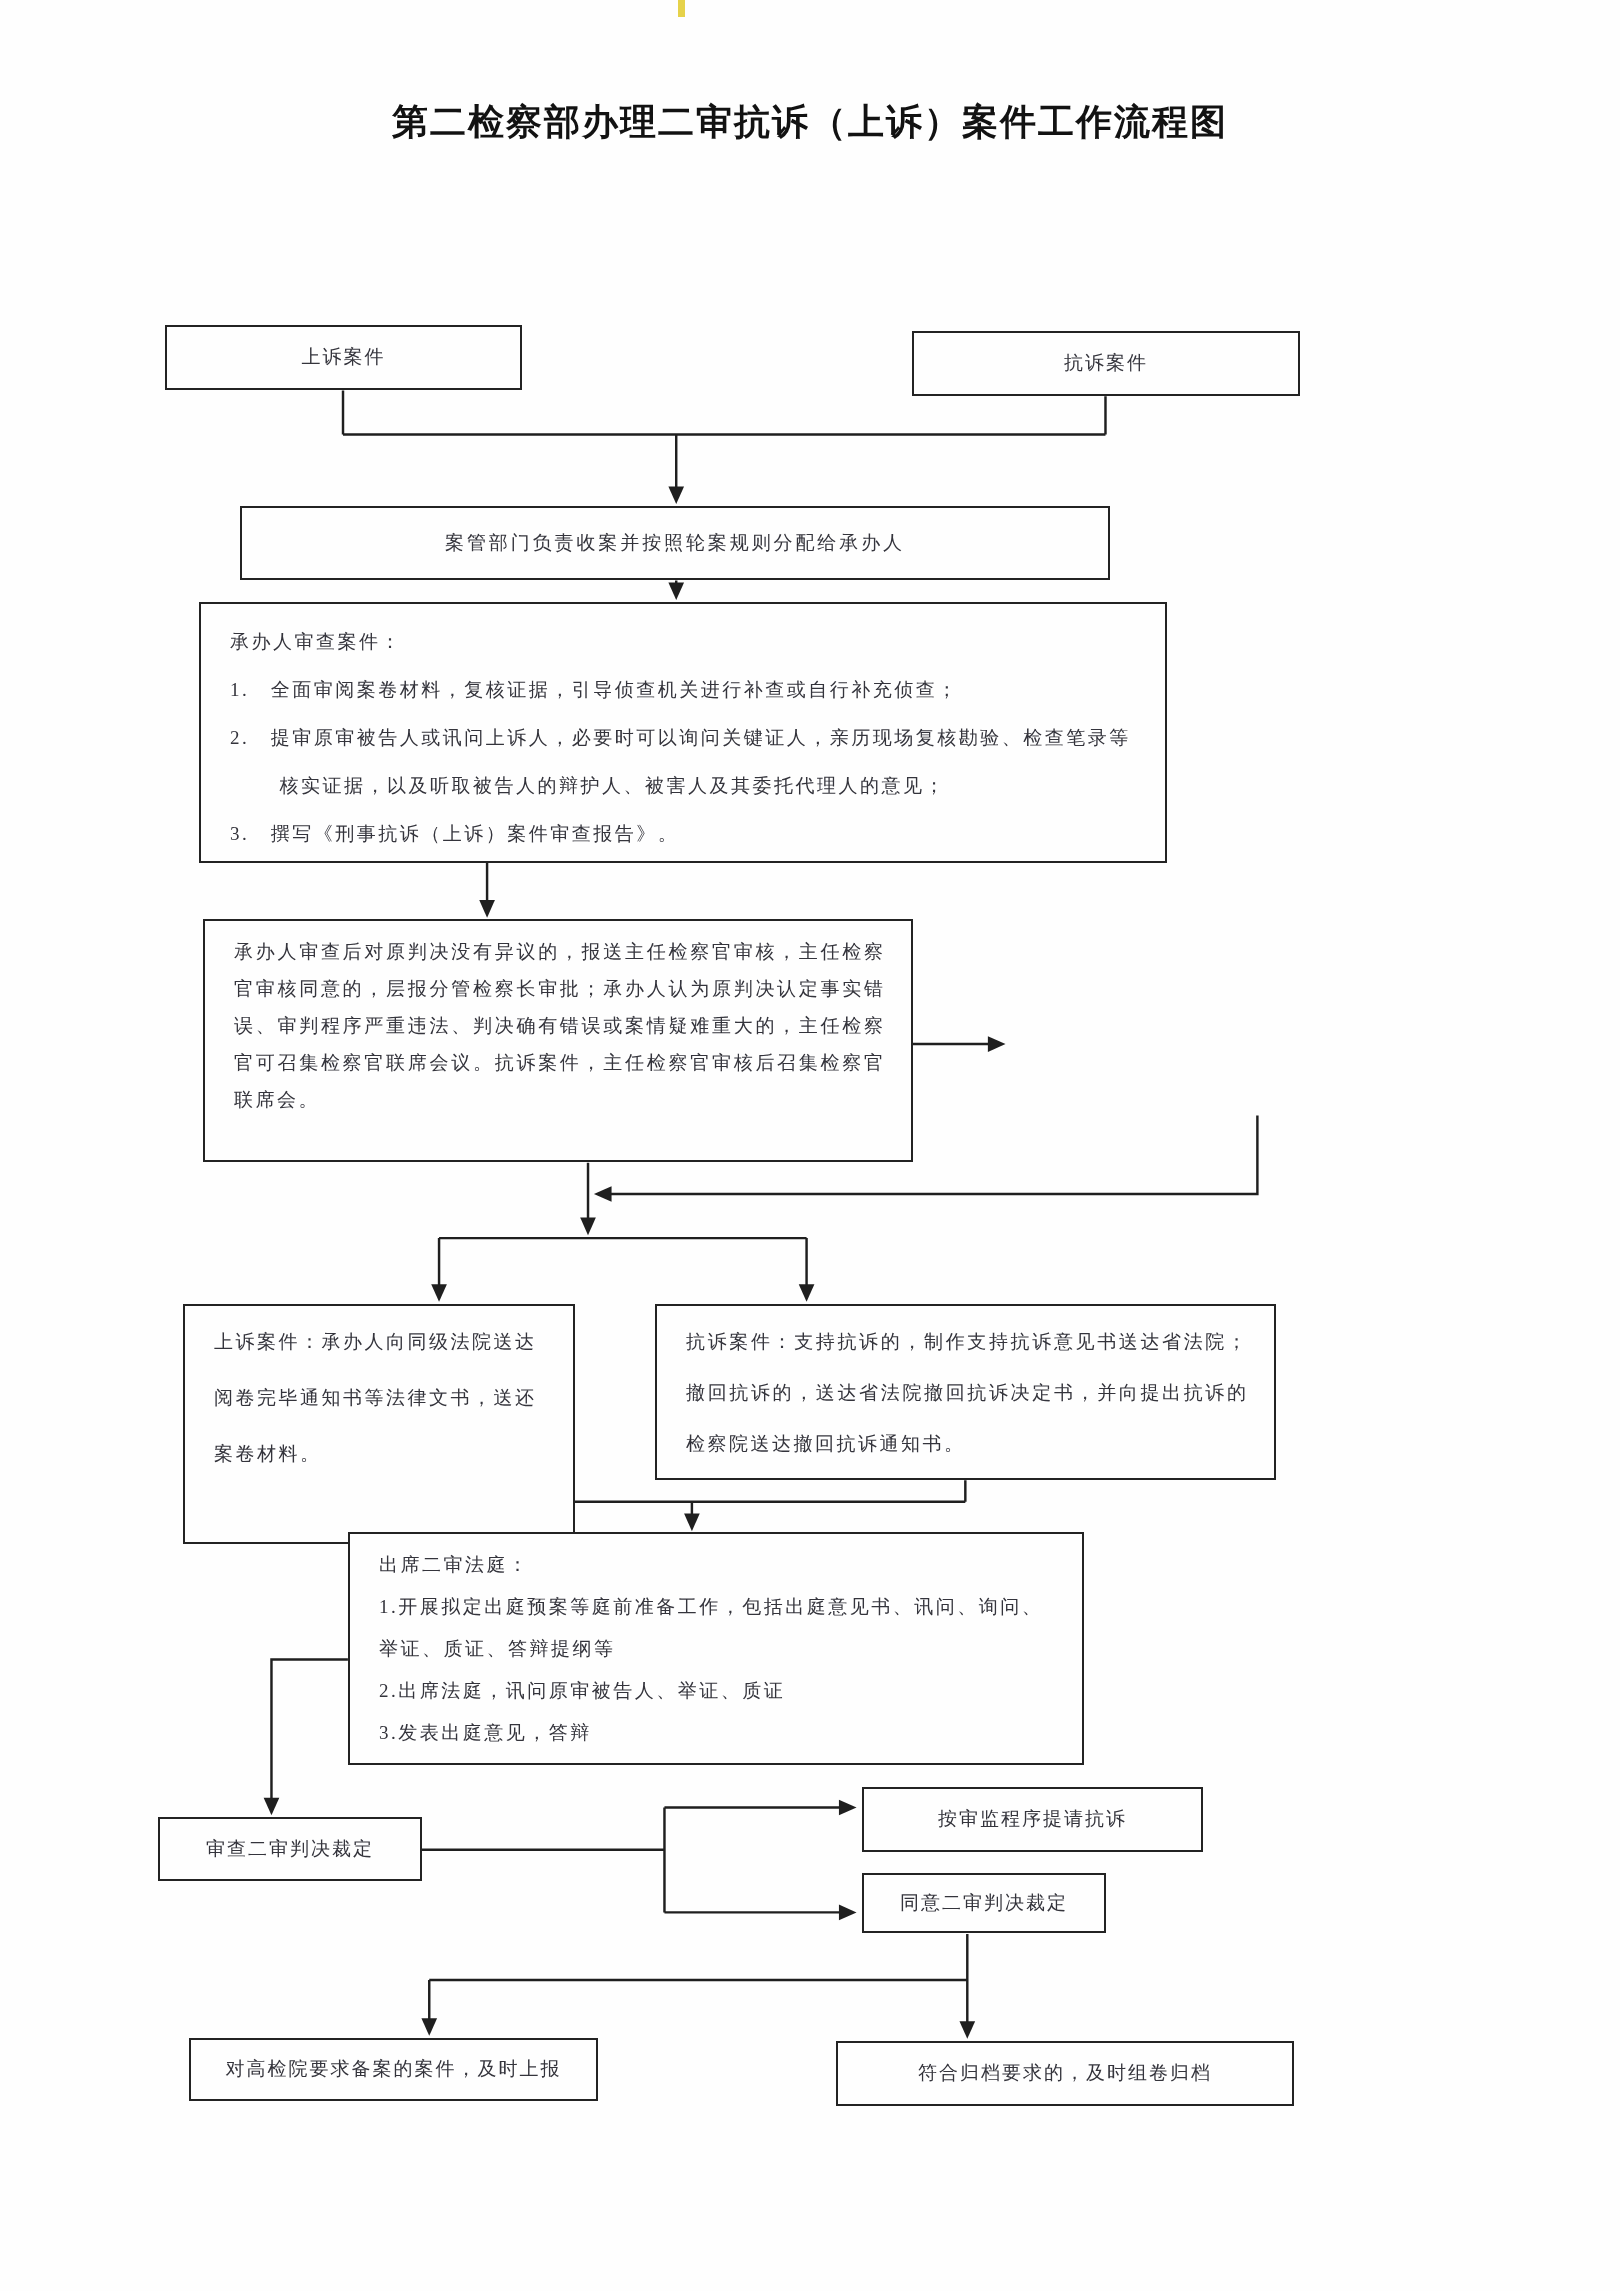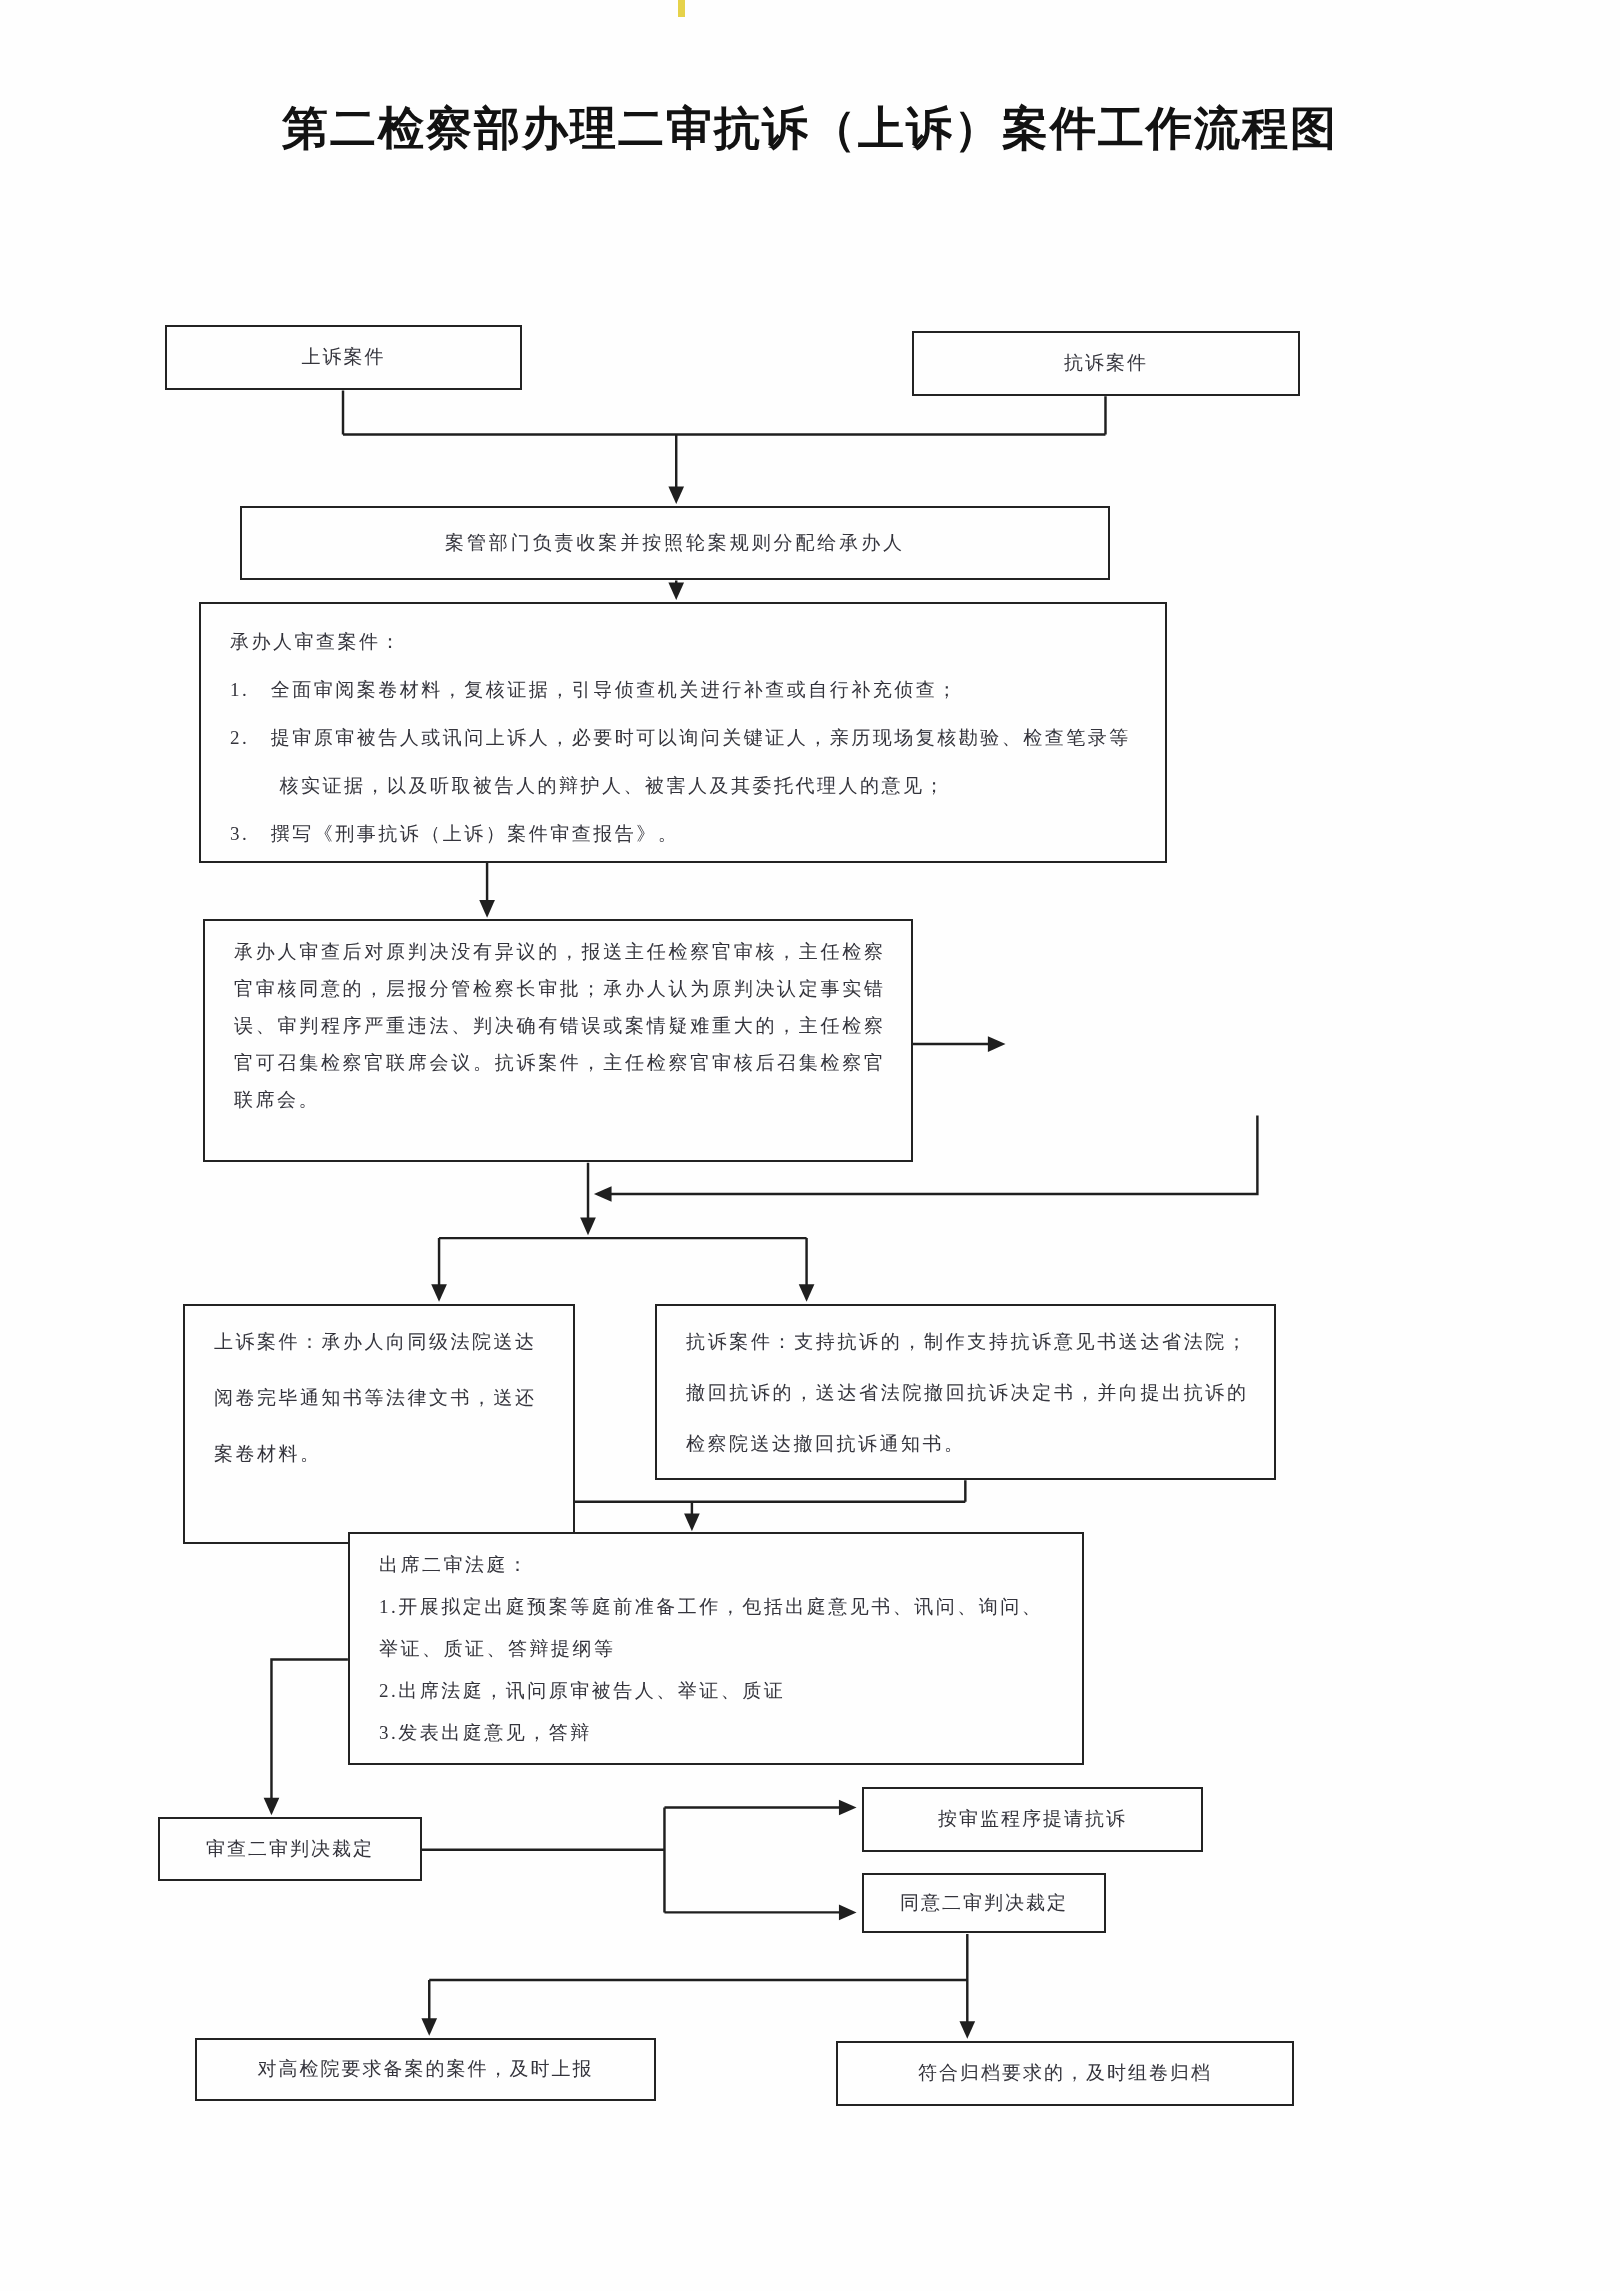--- a/index.html
+++ b/index.html
@@ -9,21 +9,21 @@
     background:#fefefe;
     font-family:"Liberation Serif","DejaVu Serif",serif;
     color:#34343c;
     overflow:hidden;
   }
   .title{
     position:absolute;left:0;top:98px;width:1620px;
     text-align:center;
     font-family:"Liberation Sans","DejaVu Sans",sans-serif;
     font-weight:900;
-    font-size:46px;
+    font-size:36px;
     letter-spacing:2px;
     color:#121212;
   }
   .node{
     position:absolute;
     border:2.5px solid #232323;
     background:#fefefe;
     box-sizing:border-box;
     font-size:19px;
     letter-spacing:2.5px;
@@ -132,21 +132,21 @@
   </div>
 
   <div class="node center" style="left:862px;top:1787px;width:341px;height:65px;">
     <span>按审监程序提请抗诉</span>
   </div>
 
   <div class="node center" style="left:862px;top:1873px;width:244px;height:60px;">
     <span>同意二审判决裁定</span>
   </div>
 
-  <div class="node center" style="left:195px;top:2038px;width:461px;height:63px;">
+  <div class="node center" style="left:189px;top:2038px;width:409px;height:63px;">
     <span>对高检院要求备案的案件，及时上报</span>
   </div>
 
   <div class="node center" style="left:836px;top:2041px;width:458px;height:65px;">
     <span>符合归档要求的，及时组卷归档</span>
   </div>
 
 </div>
 
 

